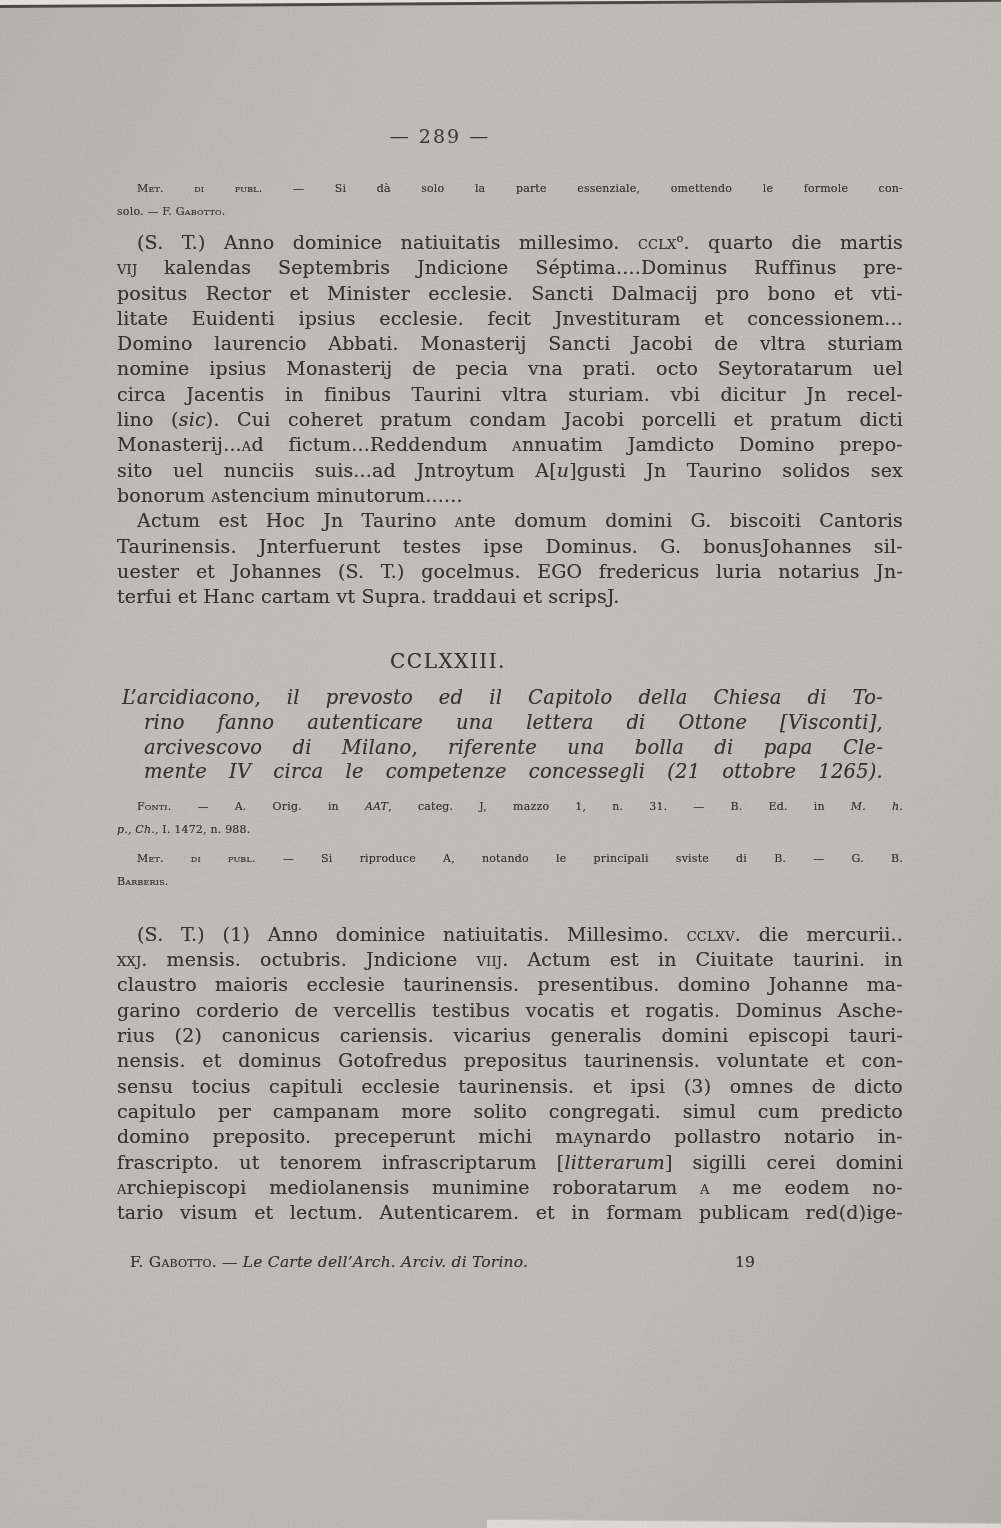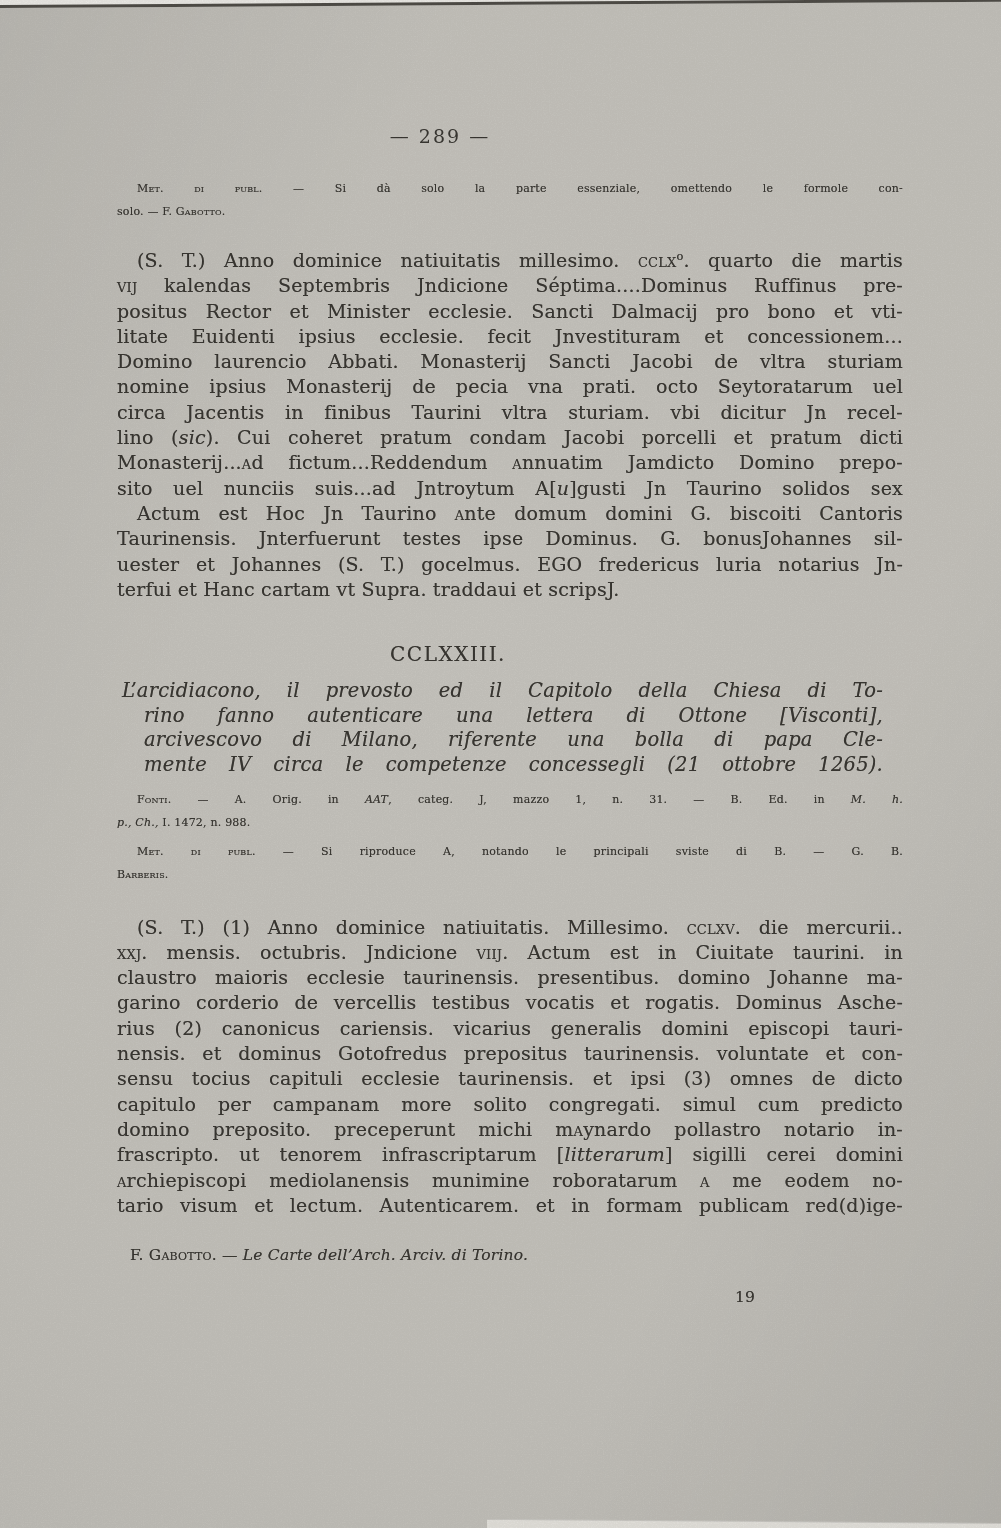--- a/index.html
+++ b/index.html
@@ -37,37 +37,37 @@
   .note .line { font-size:11px; line-height:23px; }
 
   .regesto { padding:0 20px 0 27px; font-style:italic; }
   .regesto .line { font-size:19.5px; line-height:24.6px; }
   .regesto .line:first-child { text-indent:-22px; }
 
   .heading { margin:40px 124px 0 0; }
   .heading .line { text-align:center; text-align-last:center; text-indent:0 !important; font-size:20px; letter-spacing:1.5px; }
 
   [data-name="note-met-di-publ-1"] { margin-top:30px; }
-  [data-name="charter-cclxxii-text"] { margin-top:25px; }
+  [data-name="charter-cclxxii-text"] { margin-top:7px; }
   [data-name="doc-summary"] { margin-top:13px; }
   [data-name="note-fonti"] { margin-top:10px; }
   [data-name="note-met-di-publ-2"] { margin-top:6px; }
   [data-name="charter-cclxxiii-text"] { margin-top:29px; }
 
   .sc { font-variant:small-caps; }
   .it { font-style:italic; }
   .sup { vertical-align:super; font-size:0.6em; line-height:0; }
 
   .footer {
     margin-top:28px; position:relative;
     padding-left:13px; font-size:15.5px;
     text-shadow:0 0 0.6px rgba(45,43,39,0.55);
   }
   .footer .title { font-style:italic; }
-  .footer .sig { position:absolute; left:618px; top:0; font-style:normal;margin-top:42px; }
+  .footer .sig { position:absolute; left:618px; top:0; font-style:normal; }
 </style>
 </head>
 <body>
 
 <div class="page" data-name="scanned-book-page">
   <div class="scan-top" data-name="scan-top-edge"></div>
   <div class="scan-bottom" data-name="scan-bottom-edge"></div>
 
   <div class="content" data-name="text-column">
     <div class="pageno" data-name="page-number">— 289 —</div>
@@ -81,20 +81,21 @@
           <div class="line" data-name="text-line"><span>(S. T.) Anno dominice natiuitatis millesimo. </span><span class="sc">cclx</span><span class="sup">o</span><span>. quarto die martis</span></div>
           <div class="line" data-name="text-line"><span class="sc">vij</span><span> kalendas Septembris Jndicione Séptima....Dominus Ruffinus pre-</span></div>
           <div class="line" data-name="text-line"><span>positus Rector et Minister ecclesie. Sancti Dalmacij pro bono et vti-</span></div>
           <div class="line" data-name="text-line"><span>litate Euidenti ipsius ecclesie. fecit Jnvestituram et concessionem...</span></div>
           <div class="line" data-name="text-line"><span>Domino laurencio Abbati. Monasterij Sancti Jacobi de vltra sturiam</span></div>
           <div class="line" data-name="text-line"><span>nomine ipsius Monasterij de pecia vna prati. octo Seytoratarum uel</span></div>
           <div class="line" data-name="text-line"><span>circa Jacentis in finibus Taurini vltra sturiam. vbi dicitur Jn recel-</span></div>
           <div class="line" data-name="text-line"><span>lino (</span><span class="it">sic</span><span>). Cui coheret pratum condam Jacobi porcelli et pratum dicti</span></div>
           <div class="line" data-name="text-line"><span>Monasterij...</span><span class="sc">a</span><span>d fictum...Reddendum </span><span class="sc">a</span><span>nnuatim Jamdicto Domino prepo-</span></div>
           <div class="line" data-name="text-line"><span>sito uel nunciis suis...ad Jntroytum A[</span><span class="it">u</span><span>]gusti Jn Taurino solidos sex</span></div>
+          <div class="line end" data-name="text-line"><span>bonorum </span><span class="sc">a</span><span>stencium minutorum......</span></div>
         </div>
         <div class="block body-text" data-name="charter-cclxxii-closing">
           <div class="line" data-name="text-line"><span>Actum est Hoc Jn Taurino </span><span class="sc">a</span><span>nte domum domini G. biscoiti Cantoris</span></div>
           <div class="line" data-name="text-line"><span>Taurinensis. Jnterfuerunt testes ipse  Dominus. G. bonusJohannes sil-</span></div>
           <div class="line" data-name="text-line"><span>uester et Johannes (S. T.) gocelmus. EGO fredericus luria notarius Jn-</span></div>
           <div class="line end" data-name="text-line"><span>terfui et Hanc cartam vt Supra. traddaui et scripsJ.</span></div>
         </div>
         <div class="block heading" data-name="doc-heading-cclxxiii">
           <div class="line end" data-name="text-line"><span>CCLXXIII.</span></div>
         </div>

